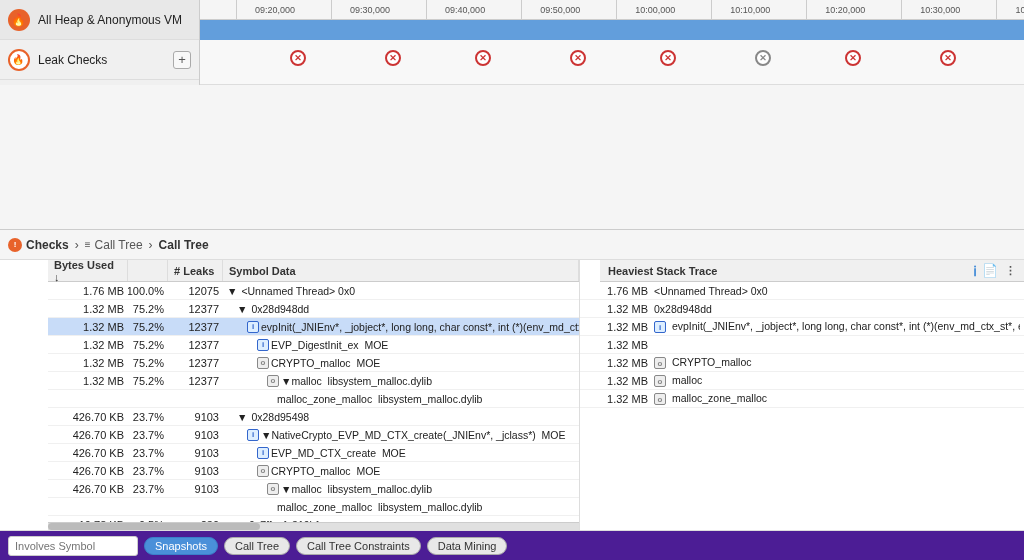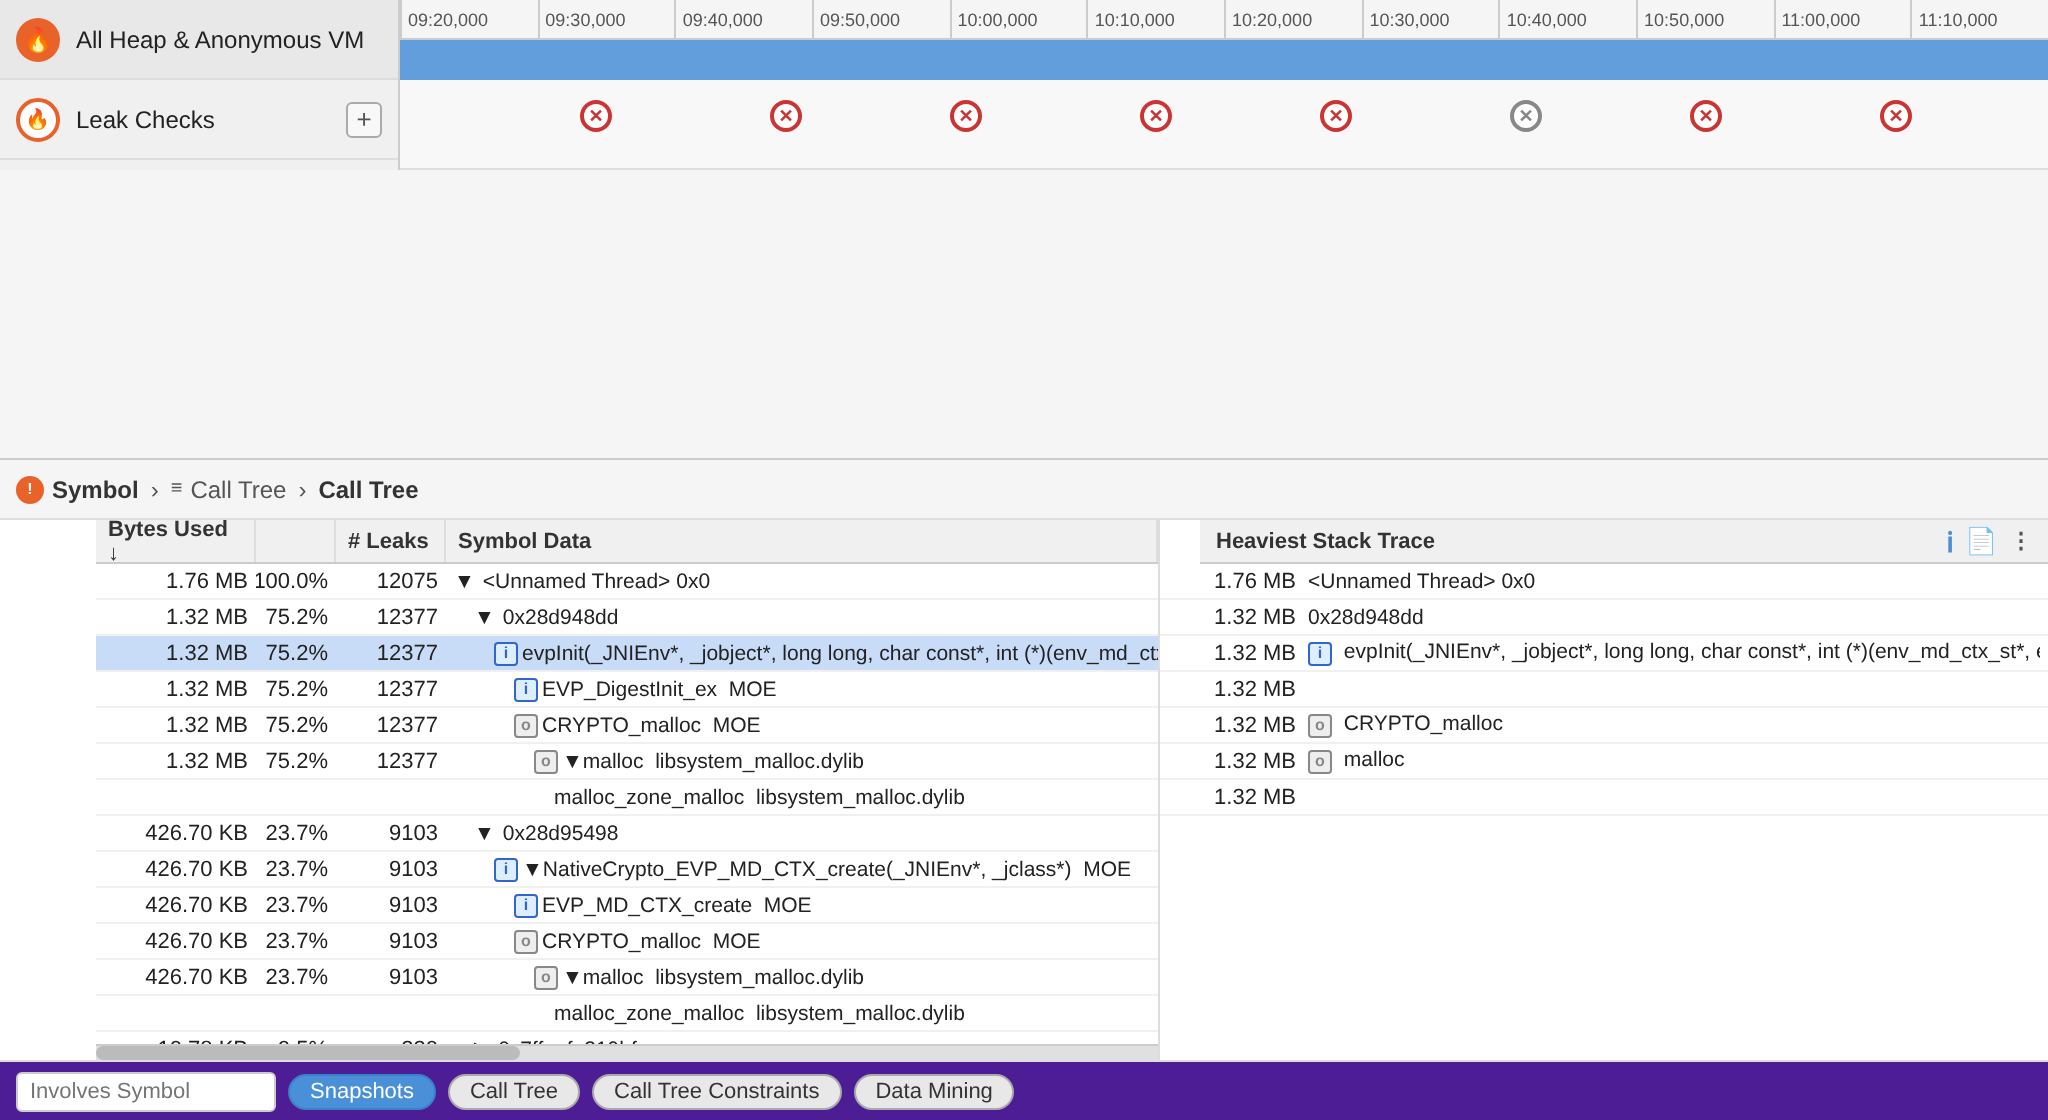--- a/index.html
+++ b/index.html
@@ -15,24 +15,25 @@
       display: flex;
       align-items: center;
       overflow: hidden;
     }
     .timeline-tick {
       flex: 1;
       border-left: 1px solid #ccc;
       height: 100%;
       display: flex;
       align-items: center;
-      padding-left: 3px;
+      padding-left: 18px;
       font-size: 9px;
       color: #555;
       white-space: nowrap;
+      margin-left: 36px;
     }
 
     
     .sidebar {
       position: absolute;
       top: 0; left: 0;
       width: 200px;
       height: 225px;
       background: #f0f0f0;
       border-right: 1px solid #ccc;
@@ -394,21 +395,21 @@
 </div>
 
 <div class="main-area"></div>
 
 <div class="bottom-panel">
 
   <div class="toolbar">
     <div class="toolbar-icon-btn" style="background:#e8622a; width:14px; height:14px;">
       <span style="color:white; font-size:8px; font-weight:bold;">!</span>
     </div>
-    <span class="toolbar-label">Symbol</span>
+    <span class="toolbar-label">Checks</span>
     <span style="color:#555; font-size:12px; margin:0 2px;">›</span>
     <span style="font-size:10px; color:#555;">≡</span>
     <span class="toolbar-link">Call Tree</span>
     <span style="color:#555; font-size:12px; margin:0 2px;">›</span>
     <span class="toolbar-label">Call Tree</span>
   </div>
 
   <div class="table-container">
 
     <div class="left-table">
@@ -607,20 +608,24 @@
         </div>
         <div class="right-row">
           <div class="right-bytes">1.32 MB</div>
           <div class="right-symbol">
             <span class="symbol-icon icon-gray" style="margin-right:3px;">o</span>
             malloc
           </div>
         </div>
         <div class="right-row">
           <div class="right-bytes">1.32 MB</div>
+          <div class="right-symbol">
+            <span class="symbol-icon icon-gray" style="margin-right:3px;">o</span>
+            malloc_zone_malloc
+          </div>
         </div>
       </div>
     </div>
   </div>
 
   <div class="bottom-toolbar">
     <input class="involves-input" type="text" placeholder="Involves Symbol" style="">
     <button class="tab-btn active">Snapshots</button>
     <button class="tab-btn">Call Tree</button>
     <button class="tab-btn">Call Tree Constraints</button>

